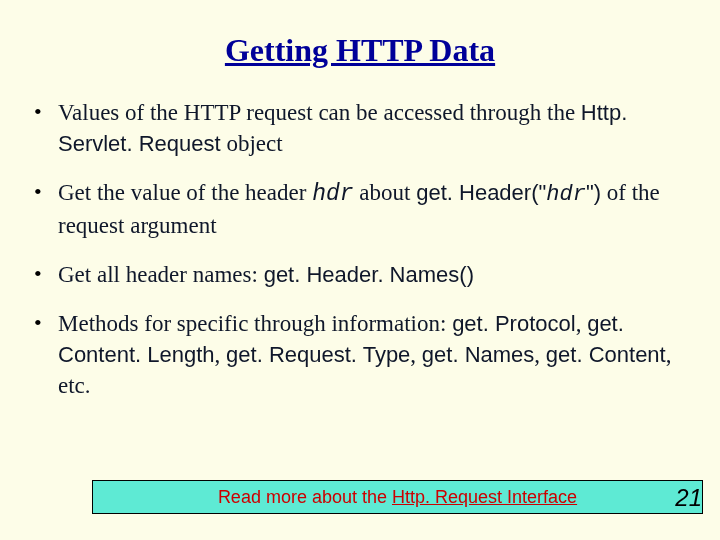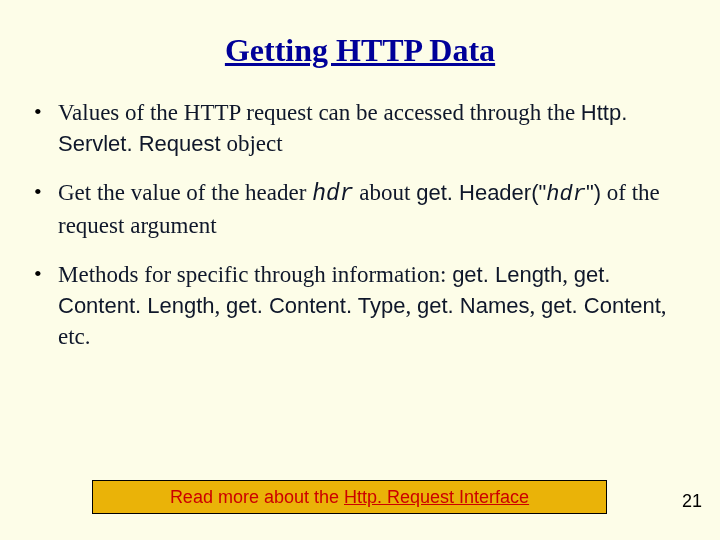--- a/index.html
+++ b/index.html
@@ -41,57 +41,61 @@
     top: 0;
     color: #000;
     font-size: 22px;
   }
   .sans { font-family: Arial, Helvetica, sans-serif; font-size: 22px; }
   .ital { font-style: italic; font-family: Liberation Mono, monospace; }
   .footer-box {
     position: absolute;
     left: 92px;
     bottom: 26px;
-    width: 515px;
+    width: 611px;
     height: 34px;
     border: 1.5px solid #000;
-    background: #eab308;
+    background: #5eead4;
     text-align: center;
     font-family: Arial, Helvetica, sans-serif;
     font-size: 18px;
     color: #cc0000;
     line-height: 32px;
   }
   .footer-box .linkish {
     text-decoration: underline;
   }
   .pagenum {
     position: absolute;
     right: 18px;
     bottom: 28px;
     font-family: Arial, Helvetica, sans-serif;
-    font-size: 18px;
+    font-size: 24px;
     color: #000;
+    font-style: italic;
   }
 </style>
 </head>
 <body>
 
 <div class="title">Getting HTTP Data</div>
 
 <div class="content">
   <ul class="bullets">
     <li>
       <span>Values of the HTTP request can be accessed through the </span><span class="sans">Http. Servlet. Request</span><span> object</span>
     </li>
     <li>
       <span>Get the value of the header </span><span class="ital">hdr</span><span>  about </span><span class="sans">get. Header("</span><span class="sans ital">hdr</span><span class="sans">")</span><span> of the request argument</span>
     </li>
     <li>
-      <span>Methods for specific through information: </span><span class="sans">get. Length</span><span>, </span><span class="sans">get. Content. Length</span><span>, </span><span class="sans">get. Content. Type</span><span>, </span><span class="sans">get. Names</span><span>, </span><span class="sans">get. Content</span><span>, etc.</span>
+      <span>Get all header names: </span><span class="sans">get. Header. Names()</span>
+    </li>
+    <li>
+      <span>Methods for specific through information: </span><span class="sans">get. Protocol</span><span>, </span><span class="sans">get. Content. Length</span><span>, </span><span class="sans">get. Request. Type</span><span>, </span><span class="sans">get. Names</span><span>, </span><span class="sans">get. Content</span><span>, etc.</span>
     </li>
   </ul>
 </div>
 
 <div class="footer-box">
   <span>Read more about the </span><span class="linkish">Http. Request Interface</span>
 </div>
 
 <div class="pagenum">21</div>
 

